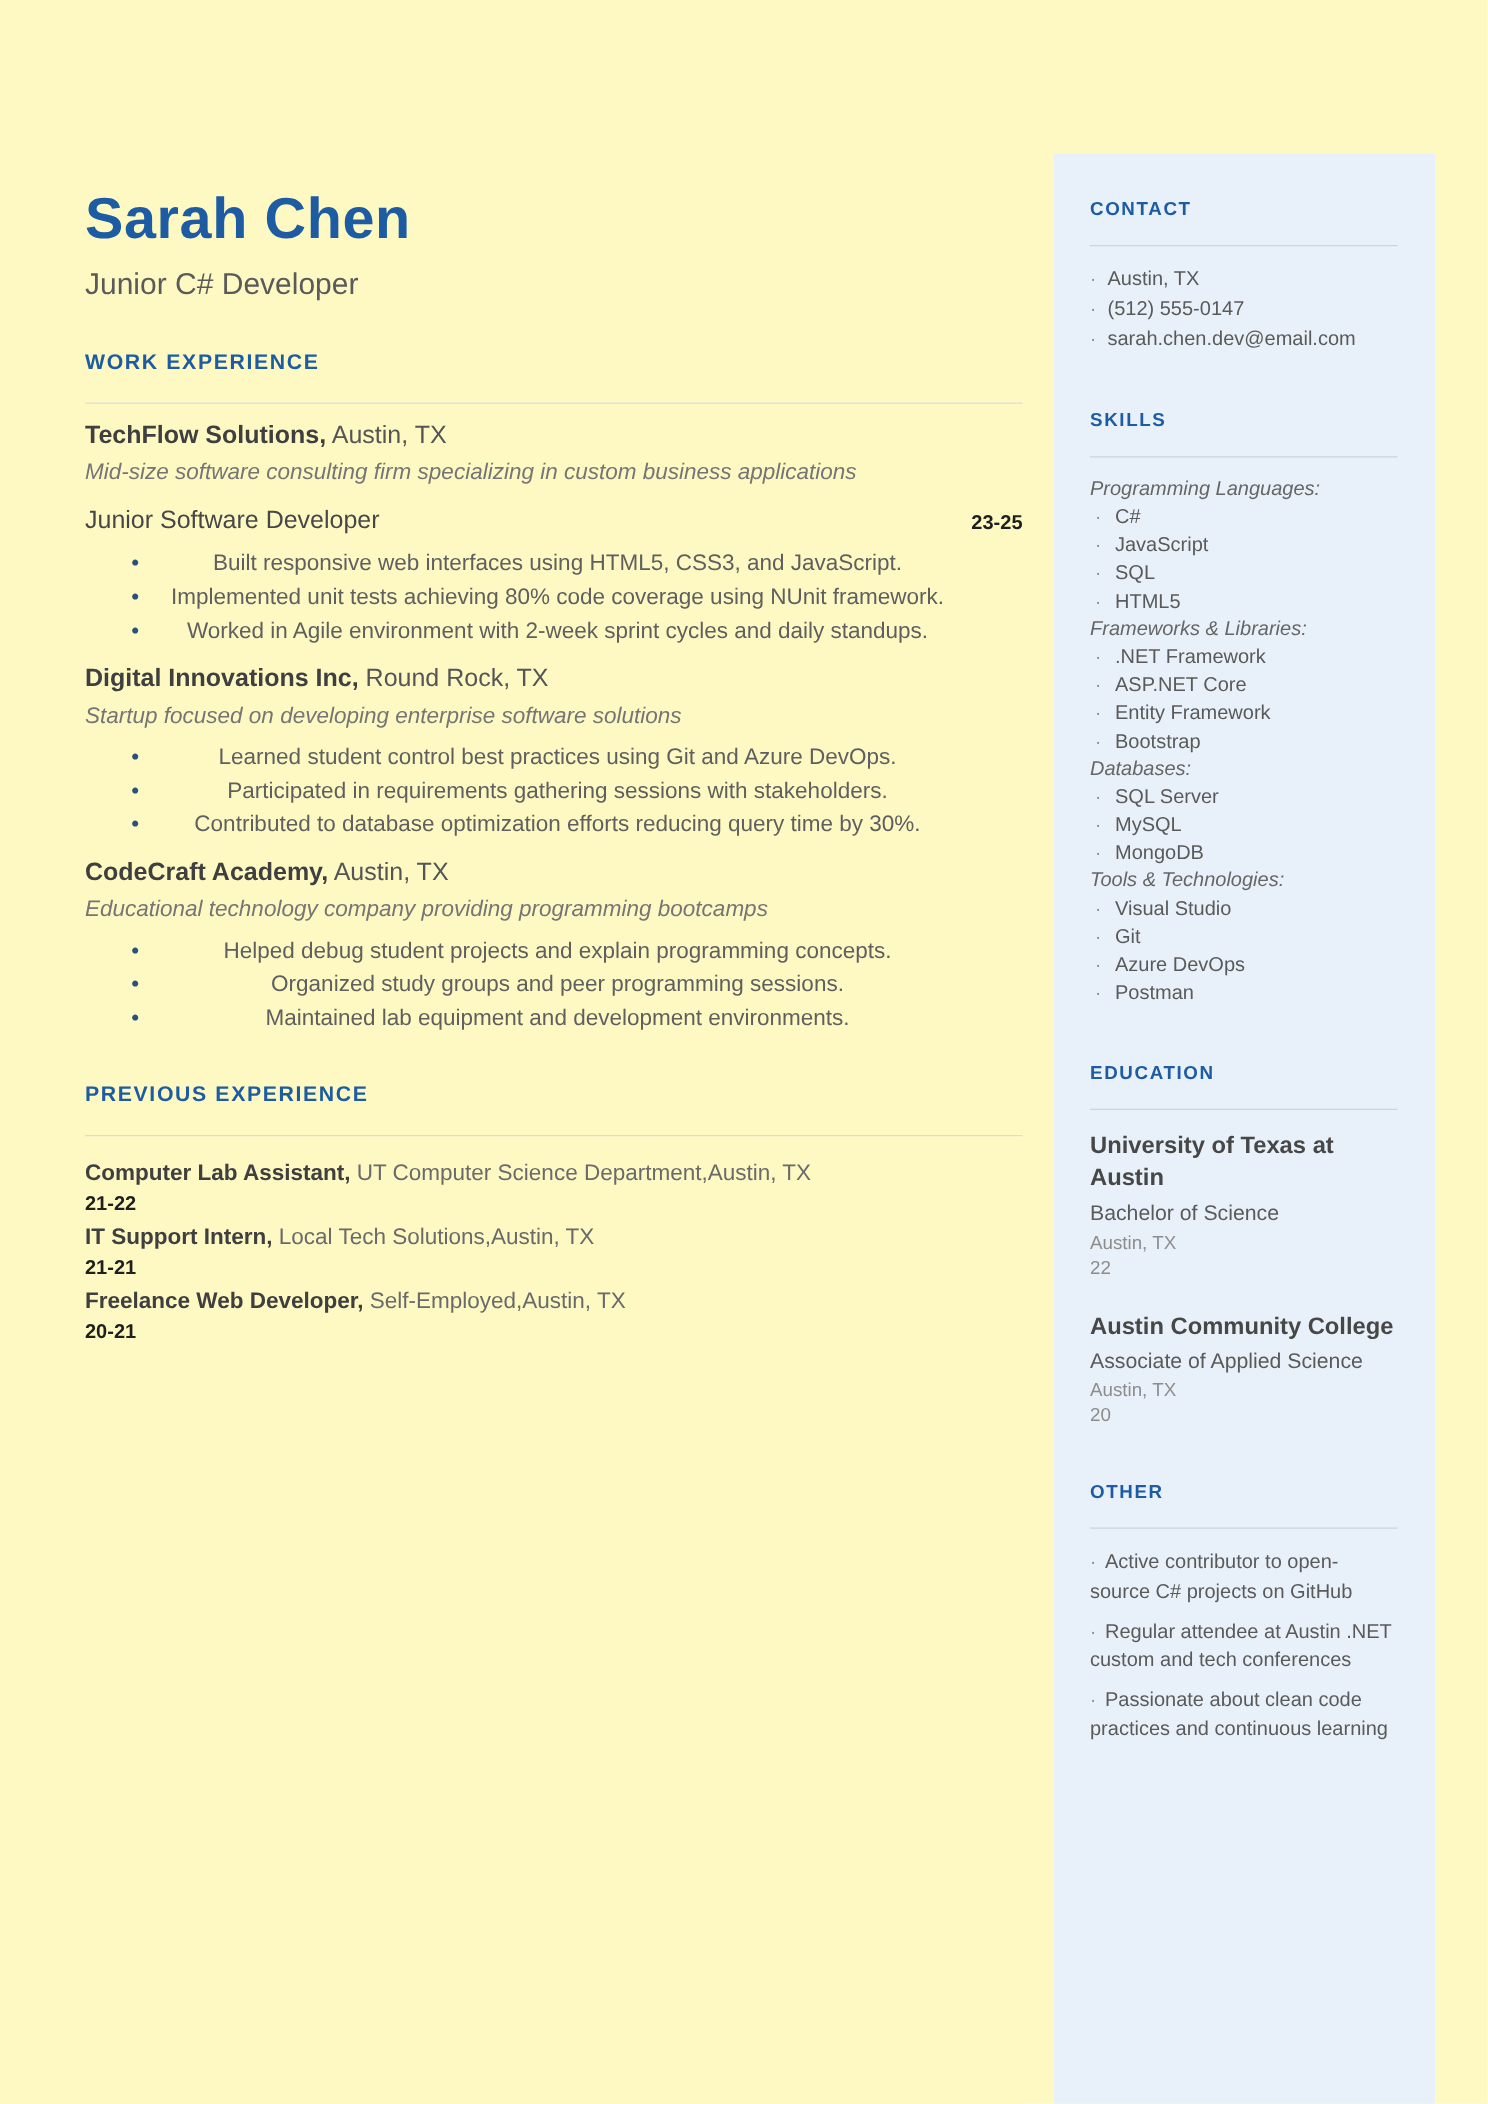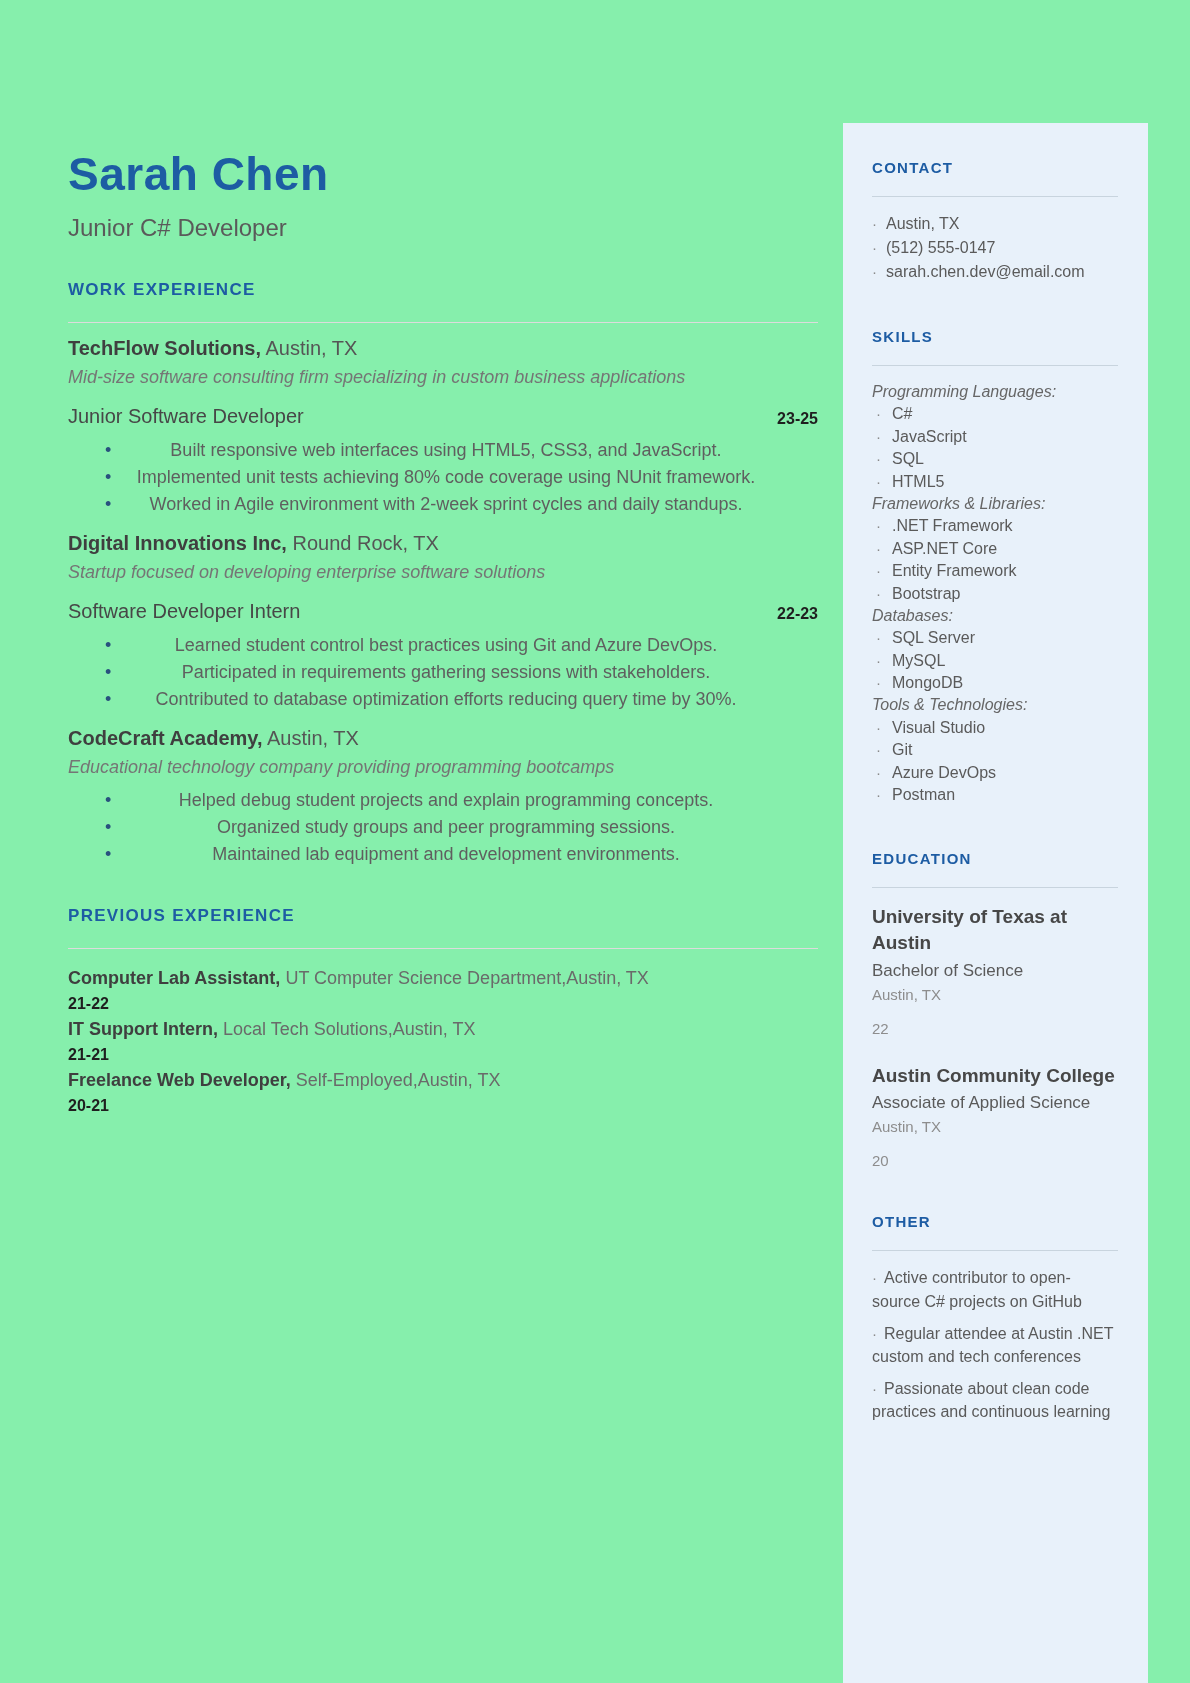--- a/index.html
+++ b/index.html
@@ -3,21 +3,21 @@
 <meta charset="utf-8">
 <style>
   * { box-sizing: border-box; }
   html, body { margin: 0; padding: 0; }
   body {
     width: 1190px; height: 1683px;
     background: #ffffff;
     font-family: "Liberation Sans", sans-serif;
     color: #555;
   }
-  .page { position: relative; width: 1190px; height: 1683px; background: #86efac; overflow: hidden; }
+  .page { position: relative; width: 1190px; height: 1683px; background: #fef9c3; overflow: hidden; }
 
   
   .main { position: absolute; left: 68px; top: 0; width: 750px; }
   .name {
     margin: 150px 0 0 0;
     font-size: 46px; line-height: 1.05; font-weight: 700;
     color: #1d5ca3; letter-spacing: 0.5px;
   }
   .subtitle { margin-top: 16px; font-size: 24px; color: #5a5a5a; }
   .sec-heading {
@@ -64,21 +64,21 @@
   .sb-item { font-size: 16px; color: #5a5a5a; line-height: 1.5; }
   .sb-item .dot { color: #8a8a8a; margin-right: 9px; font-size: 15px; }
   .skill-group-label { font-size: 16px; font-style: italic; color: #666; line-height: 1.4; }
   .skill-item { font-size: 16px; color: #5a5a5a; line-height: 1.4; padding-left: 4px; }
   .skill-item .dot { color: #8a8a8a; margin-right: 11px; font-size: 15px; }
   .edu-school { margin-top: 16px; }
   .edu-school + .edu-school { margin-top: 26px; }
   .edu-name { font-size: 19px; font-weight: 700; color: #474747; line-height: 1.35; }
   .edu-degree { margin-top: 5px; font-size: 17px; color: #5a5a5a; }
   .edu-loc { margin-top: 5px; font-size: 15px; color: #8d8d8d; }
-  .edu-year { margin-top: 17px; font-size: 15px; color: #8d8d8d; }
+  .edu-year { margin-top: 3px; font-size: 15px; color: #8d8d8d; }
   .other-item { font-size: 16px; color: #5a5a5a; line-height: 1.45; margin-top: 9px; }
   .other-item .dot { color: #8a8a8a; margin-right: 7px; font-size: 15px; }
 </style>
 </head>
 <body>
 
 <div class="page">
 
   <main class="main">
 
@@ -102,24 +102,20 @@
         <li>Implemented unit tests achieving 80% code coverage using NUnit framework.</li>
         <li>Worked in Agile environment with 2-week sprint cycles and daily standups.</li>
       </ul>
     </section>
 
     <section>
       <div class="company">
         <span class="b">Digital Innovations Inc,</span><span> Round Rock, TX</span>
       </div>
       <div class="desc">Startup focused on developing enterprise software solutions</div>
-      <div class="rolerow">
-        <span class="role">Software Developer Intern</span>
-        <span class="dates">22-23</span>
-      </div>
       <ul class="bullets">
         <li>Learned student control best practices using Git and Azure DevOps.</li>
         <li>Participated in requirements gathering sessions with stakeholders.</li>
         <li>Contributed to database optimization efforts reducing query time by 30%.</li>
       </ul>
     </section>
 
     <section>
       <div class="company">
         <span class="b">CodeCraft Academy,</span><span> Austin, TX</span>

